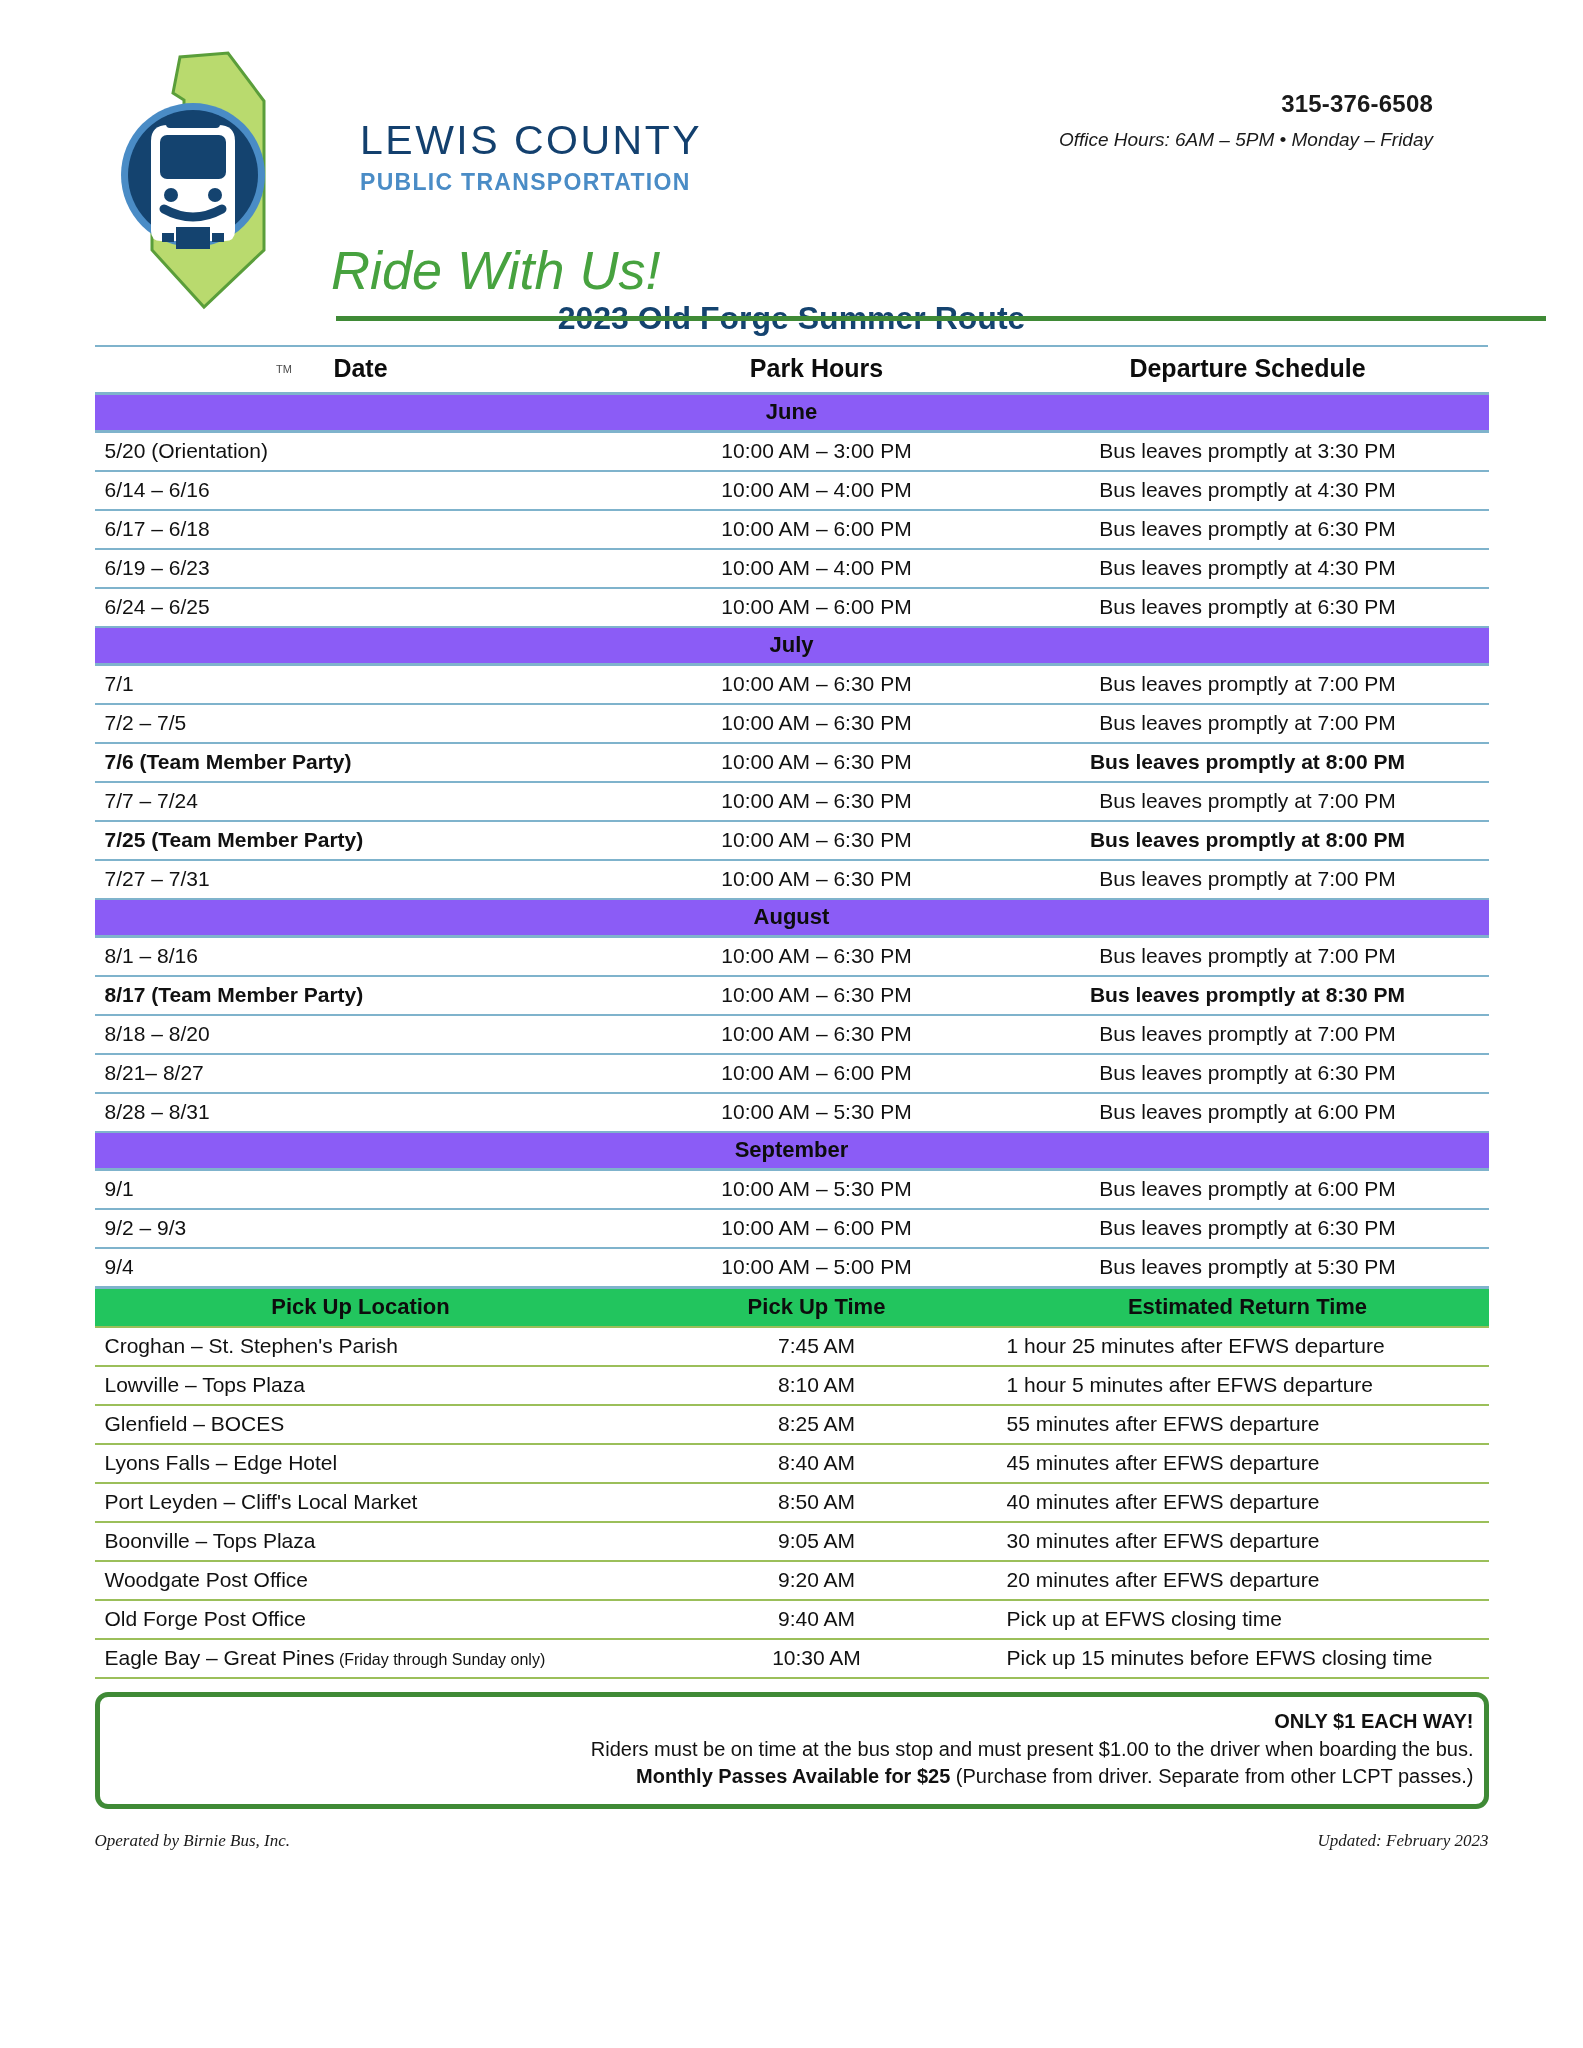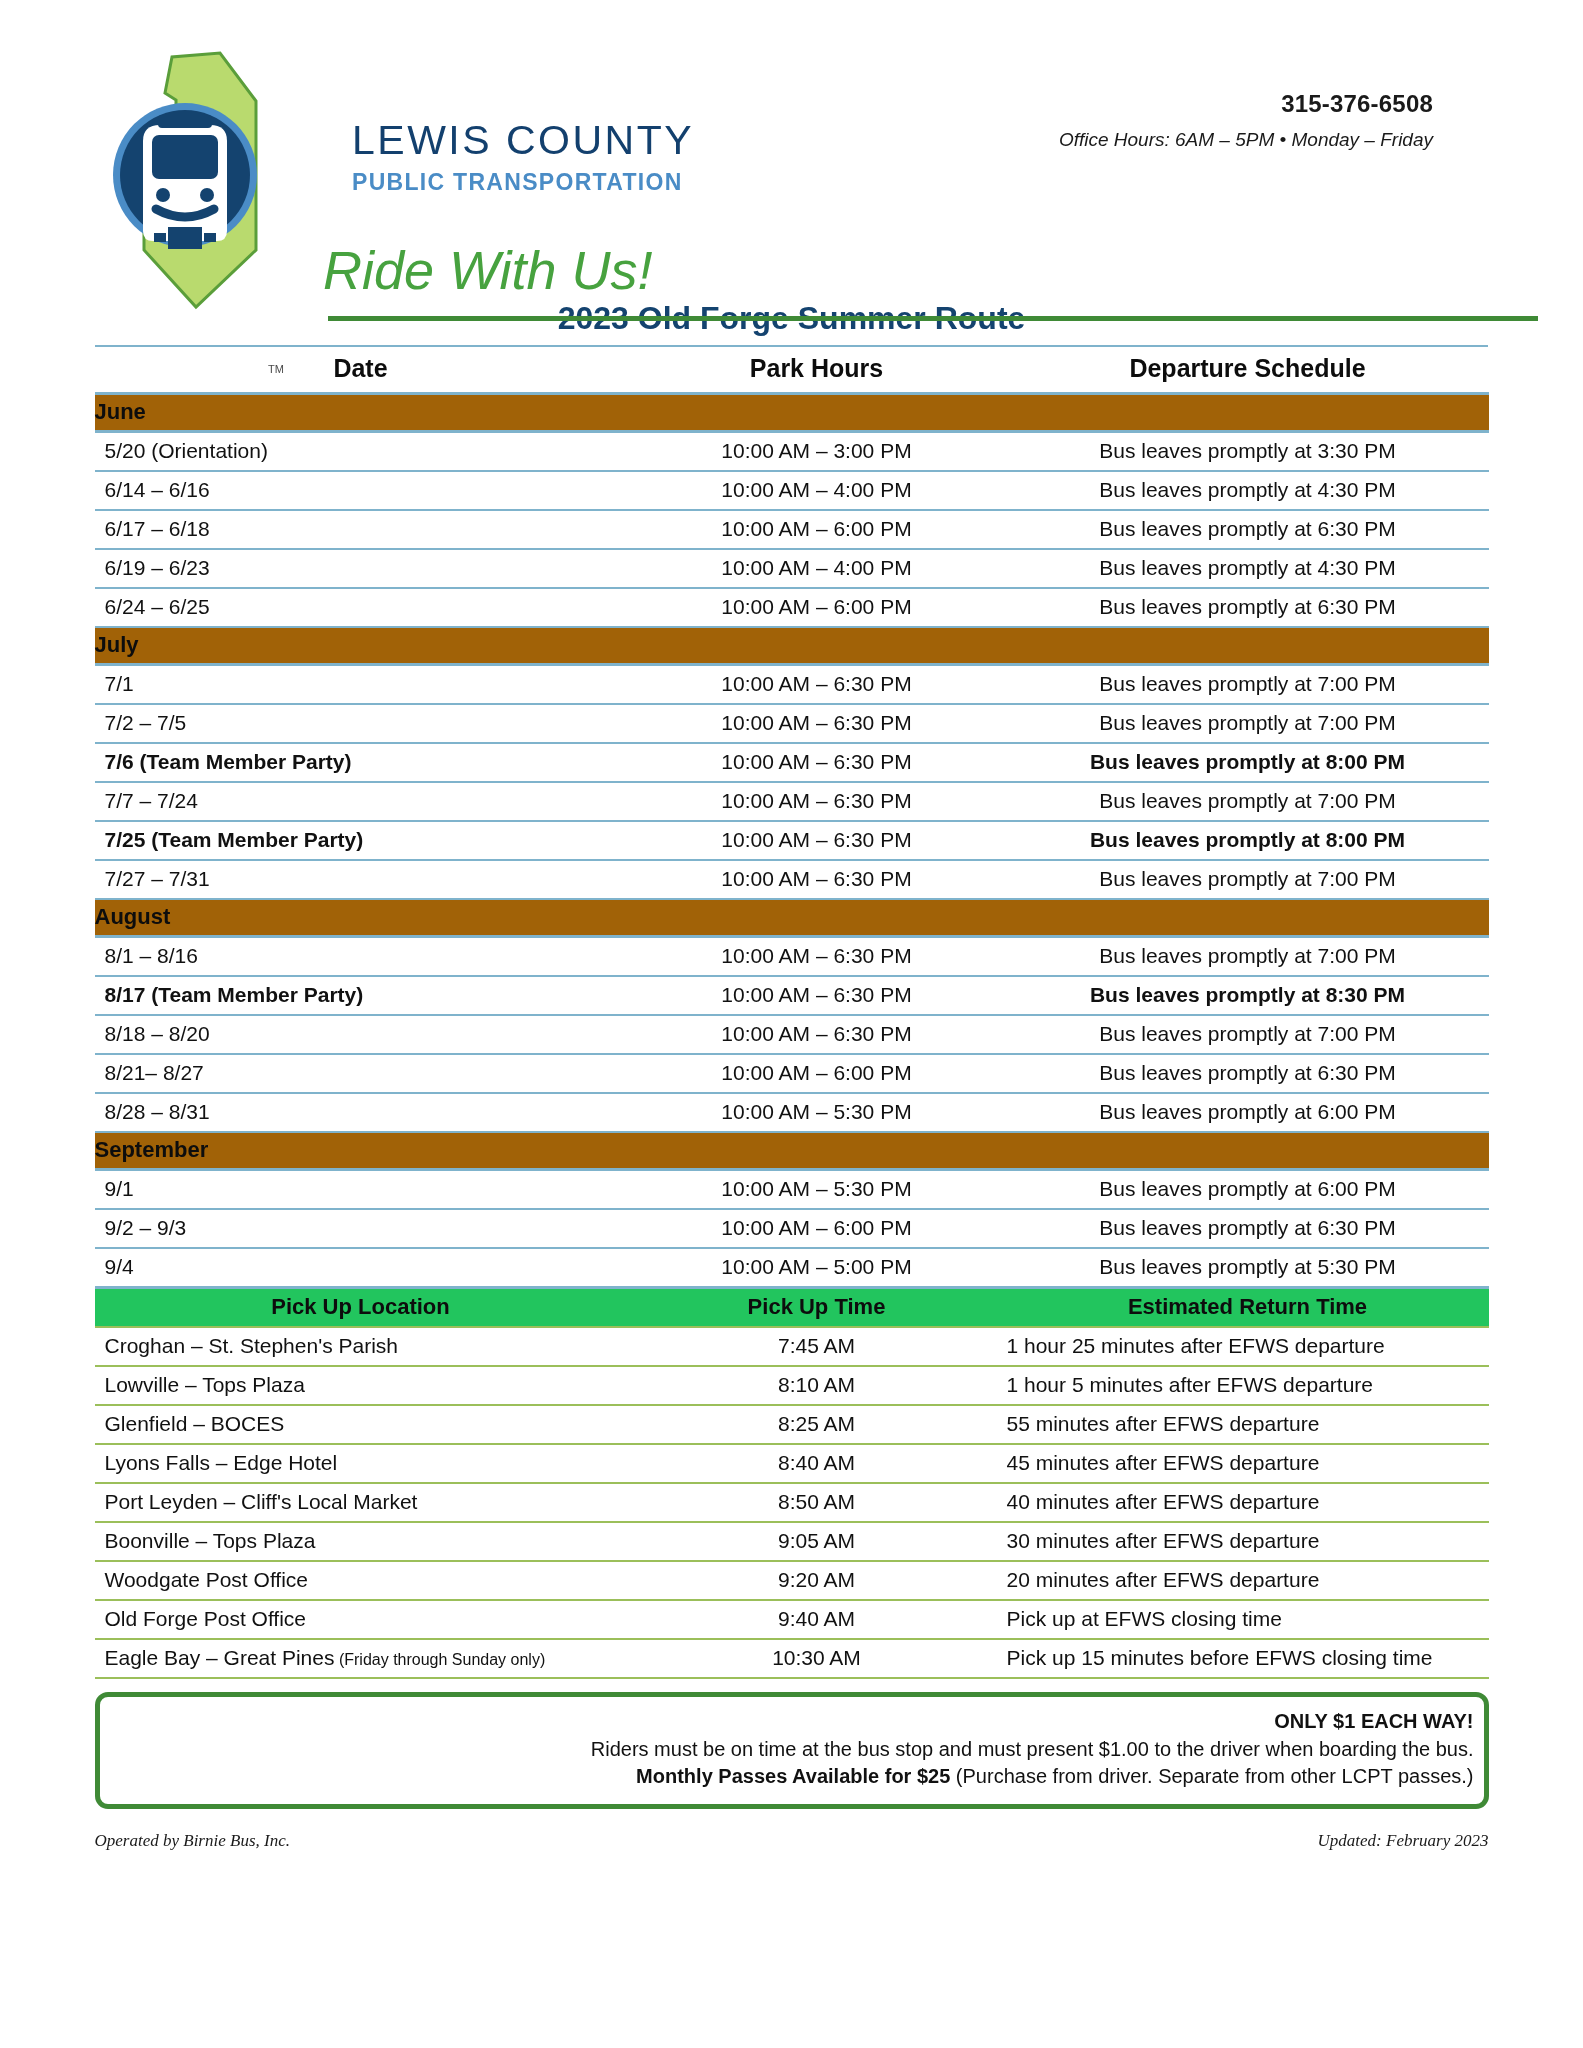--- a/index.html
+++ b/index.html
@@ -38,21 +38,21 @@
   .office-hours {
     font-size: 19px;
     font-style: italic;
     color: #1a1a1a;
     margin-top: 7px;
   }
 
   
   .logo-wrap {
     position: absolute;
-    left: 80px;
+    left: 88px;
     top: 45px;
     width: 620px;
     height: 240px;
     text-decoration: underline;
   }
   .logo-svg { display:block; }
   .logo-text {
     position: absolute;
     left: 272px;
     top: 75px;
@@ -130,22 +130,22 @@
   .sched th.colhead {
     font-size: 25px;
     font-weight: bold;
     color: #0d0d0d;
     text-align: center;
     padding: 7px 0 9px 0;
     border-bottom: 3px solid #7fb3cc;
   }
 
   tr.month-row td {
-    background: #a16207;
-    text-align: left;
+    background: #8b5cf6;
+    text-align: center;
     font-weight: bold;
     font-size: 22px;
     color: #0d0d0d;
     padding: 4px 0 5px 0;
     border-bottom: 3px solid #7fb3cc;
   }
 
   tr.data-row td {
     border-bottom: 2px solid #7fb3cc;
     padding: 6px 0 7px 0;

